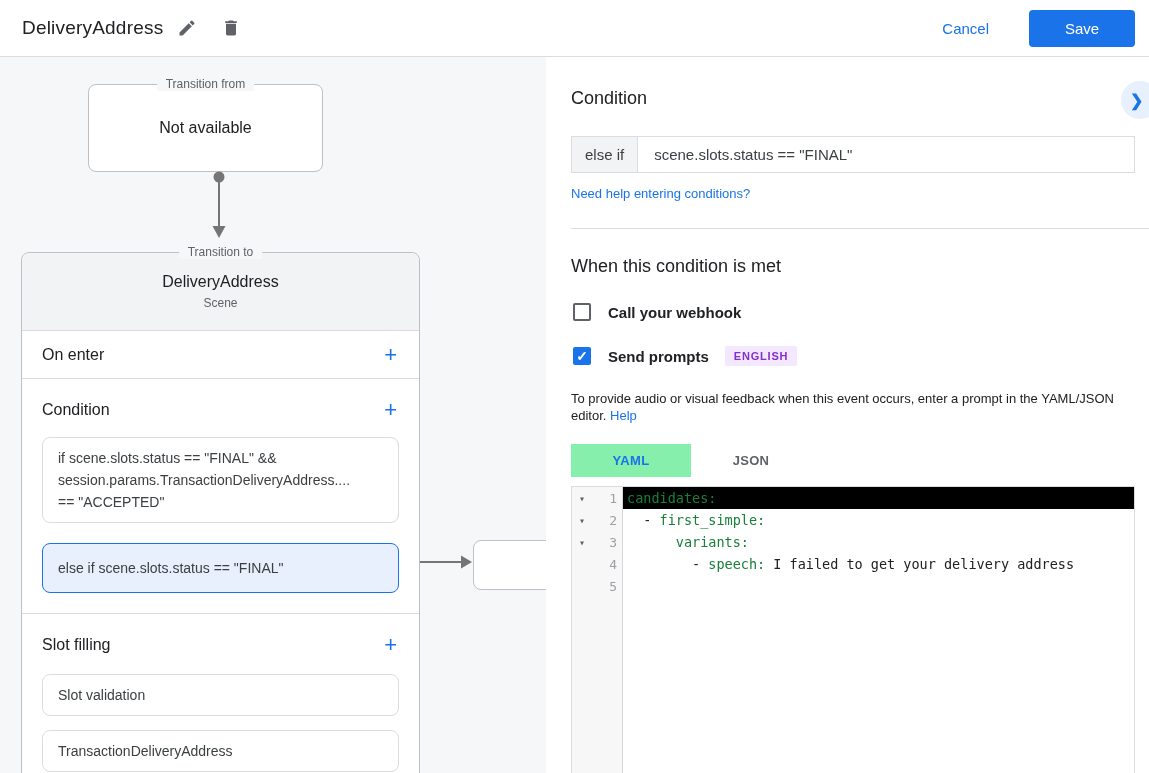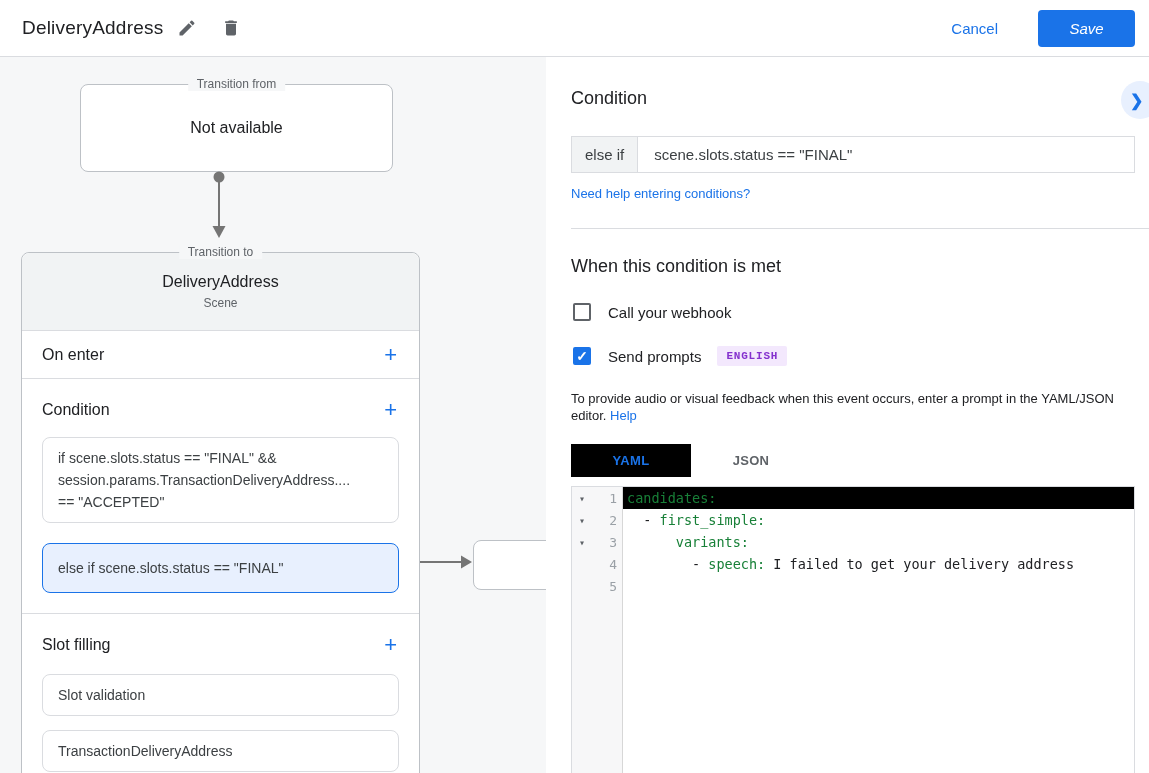--- a/index.html
+++ b/index.html
@@ -10,32 +10,32 @@
   .topbar { height:57px; background:#fff; border-bottom:1px solid #dadce0;
     display:flex; align-items:center; padding:0 14px 0 22px; }
   .page-title { font-size:19px; color:#202124; letter-spacing:.2px; }
   .icon-btn { width:40px; height:40px; border:none; background:transparent; cursor:pointer;
     display:flex; align-items:center; justify-content:center; margin-left:4px; border-radius:50%; }
   .icon-btn svg { fill:#5f6368; width:20px; height:20px; }
   .topbar .spacer { flex:1; }
   .cancel-btn { color:#1a73e8; font-size:15px; font-weight:500; background:none; border:none;
     cursor:pointer; padding:8px 16px; margin-right:24px; font-family:inherit; }
   .save-btn { background:#1a73e8; color:#fff; font-size:15px; font-weight:500; border:none;
-    border-radius:4px; width:97px; height:37px; cursor:pointer; font-family:inherit;font-style:italic; }
+    border-radius:4px; width:106px; height:37px; cursor:pointer; font-family:inherit; }
 
   
   .main { display:flex; height:716px; position:relative; }
   .diagram { width:546px; background:#f6f7f8; position:relative; overflow:hidden; flex:none; }
   .panel { flex:1; background:#fff; position:relative; overflow:hidden; padding:0 14px 0 25px; }
 
   
   .fieldset-box { position:absolute; background:#fff; border:1px solid #bdc1c6; border-radius:8px; }
   .fieldset-label { position:absolute; top:-8px; left:50%; transform:translateX(-50%);
     background:#f6f7f8; padding:0 9px; font-size:12px; color:#5f6368; white-space:nowrap; }
-  .from-box { left:80px; top:27px; width:313px; height:88px;
+  .from-box { left:88px; top:27px; width:235px; height:88px;
     display:flex; align-items:center; justify-content:center; }
   .from-box .content { font-size:16px; color:#202124; }
 
   .partial-box { left:473px; top:483px; width:90px; height:50px; }
 
   .diagram svg.connectors { position:absolute; inset:0; pointer-events:none; }
 
   
   .scene-card { position:absolute; left:21px; top:195px; width:399px; height:600px;
     background:#fff; border:1px solid #bdc1c6; border-radius:8px; }
@@ -75,31 +75,31 @@
     text-decoration:none; cursor:pointer; }
 
   .divider { border-top:1px solid #dadce0; margin-top:26px; margin-right:-14px; }
 
   .when-title { font-size:18px; font-weight:400; margin-top:27px; }
   .check-row { display:flex; align-items:center; margin-top:26px; }
   .checkbox { width:18px; height:18px; border:2px solid #5f6368; border-radius:2px; margin-left:2px;
     flex:none; cursor:pointer; }
   .checkbox.checked { background:#1a73e8; border-color:#1a73e8; color:#fff;
     display:flex; align-items:center; justify-content:center; font-size:14px; font-weight:700; }
-  .check-label { font-size:15px; font-weight:400; color:#202124; margin-left:17px; }
+  .check-label { font-size:15px; font-weight:700; color:#202124; margin-left:17px; }
   .lang-badge { background:#f3e8fd; color:#8430ce; font-size:11px; font-weight:700;
-    letter-spacing:.8px; padding:4px 9px; border-radius:2px; margin-left:16px;font-family:Liberation Mono, monospace; }
+    letter-spacing:.8px; padding:4px 9px; border-radius:2px; margin-left:16px; }
 
   .desc { font-size:13px; color:#202124; line-height:17px; margin-top:24px; max-width:556px; }
   .desc a { color:#1a73e8; text-decoration:none; cursor:pointer; }
 
   .tabs { display:flex; margin-top:20px; }
   .tab { width:120px; height:33px; display:flex; align-items:center; justify-content:center;
     font-size:13px; font-weight:700; color:#5f6368; cursor:pointer; letter-spacing:.3px; }
-  .tab.active { background:#000000; color:#1a73e8; }
+  .tab.active { background:#86efac; color:#1a73e8; }
 
   .editor { border:1px solid #dadce0; margin-top:9px; height:310px; display:flex;
     font-family:"DejaVu Sans Mono", monospace; font-size:13.5px; }
   .gutter { width:51px; background:#f7f7f8; border-right:1px solid #d7d7d7; flex:none; }
   .gutter-line { height:22px; display:flex; align-items:center; }
   .fold { width:20px; text-align:center; color:#5f6368; font-size:10px; cursor:pointer; }
   .lnum { flex:1; text-align:right; padding-right:5px; color:#9aa0a6; font-size:13px; }
   .code-col { flex:1; background:#fff; overflow:hidden; }
   .code-line { height:22px; line-height:22px; white-space:pre; padding-left:4px; color:#202124; }
   .code-line.hl { background:#000000; }

